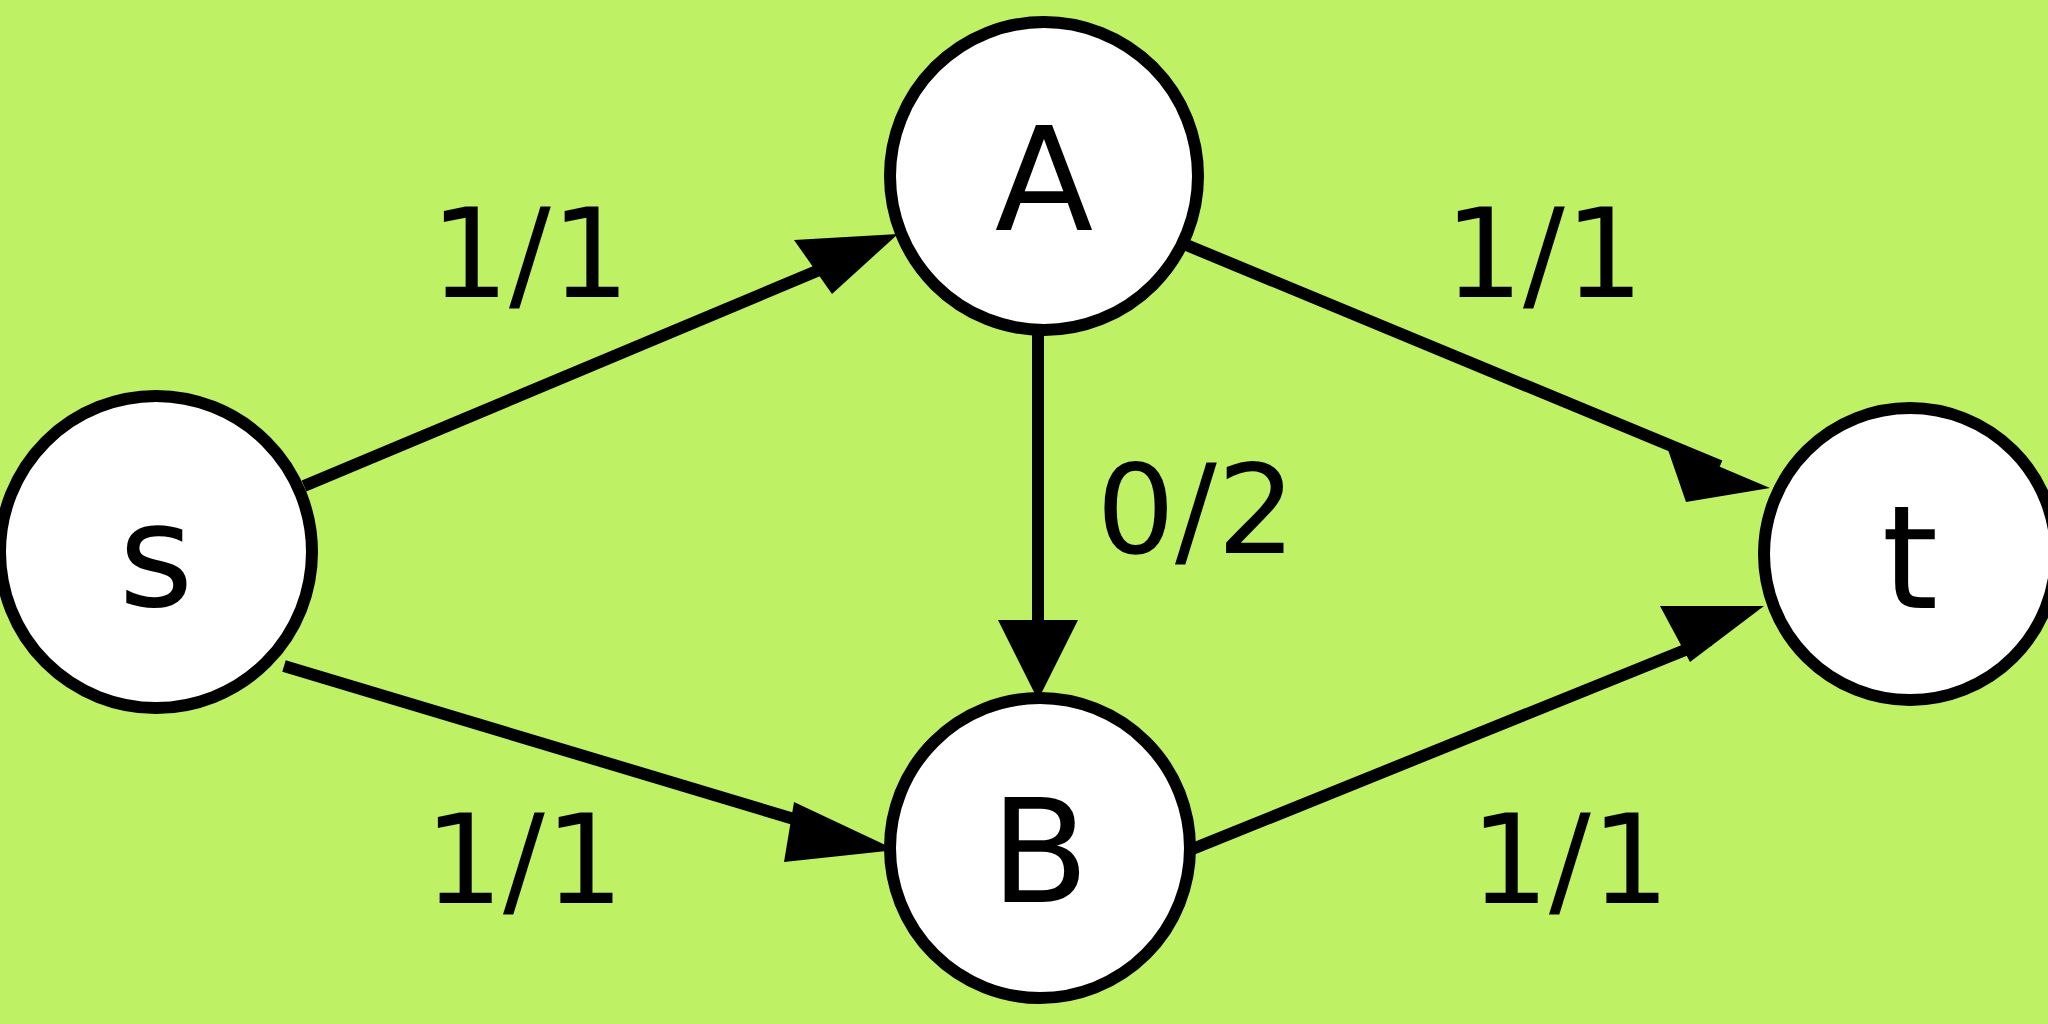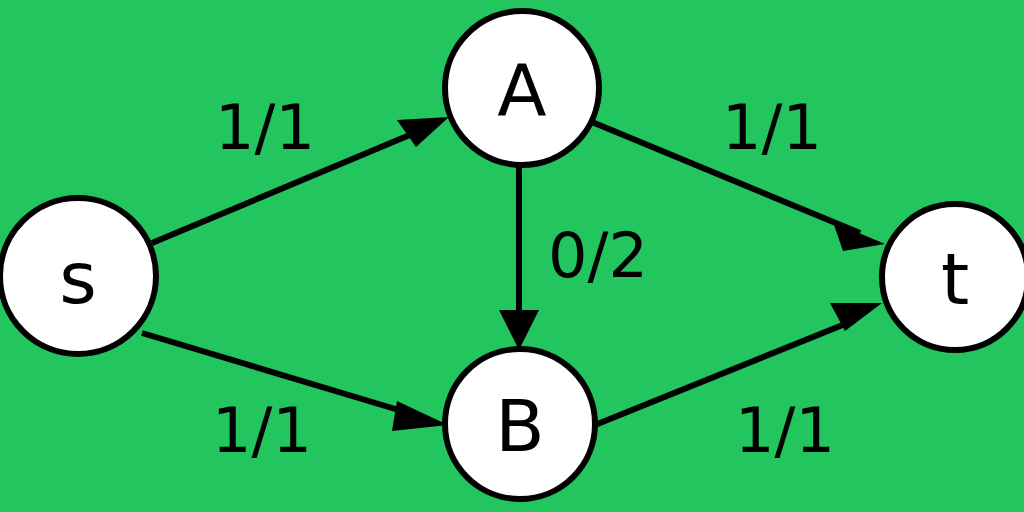--- a/index.html
+++ b/index.html
@@ -4,21 +4,21 @@
 <style>
   html, body {
     margin: 0;
     padding: 0;
     background: #ffffff;
   }
   #canvas-root {
     position: relative;
     width: 1024px;
     height: 512px;
-    background: #22c55e;
+    background: #bef264;
     overflow: hidden;
     font-family: "DejaVu Sans", "Liberation Sans", sans-serif;
   }
   svg.graph {
     position: absolute;
     top: 0;
     left: 0;
     width: 1024px;
     height: 512px;
     display: block;

